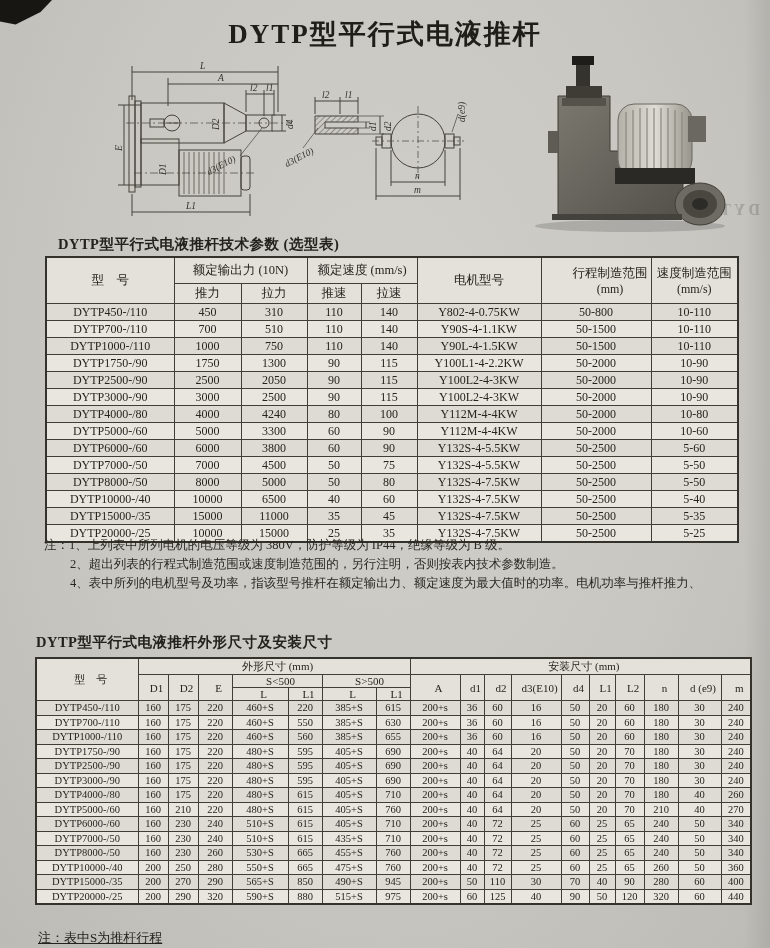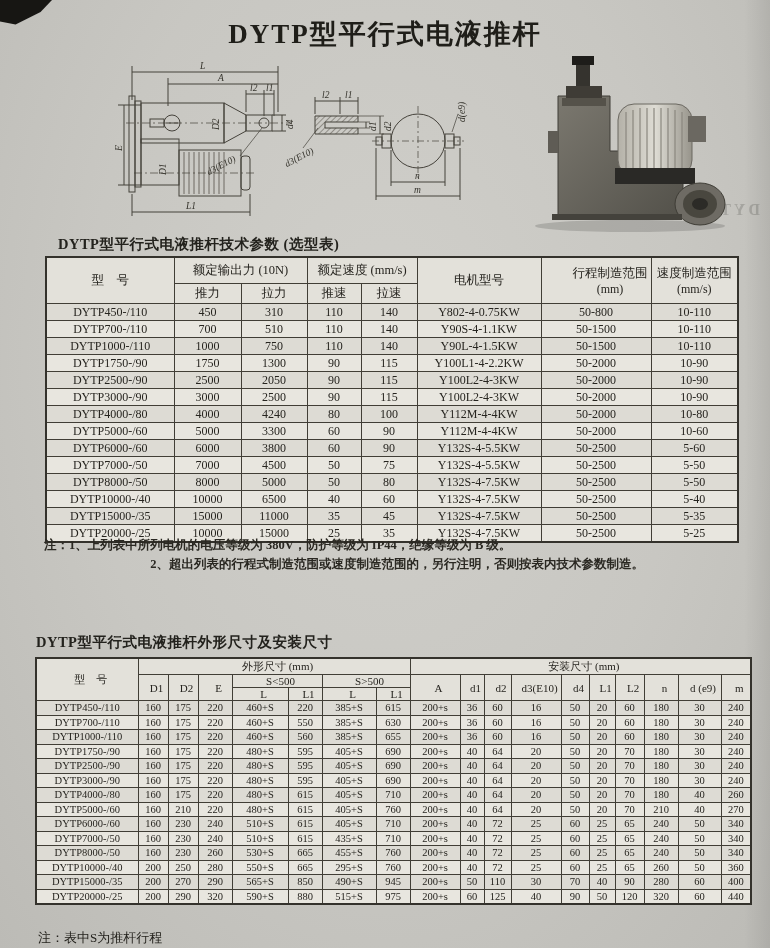--- a/index.html
+++ b/index.html
@@ -28,24 +28,24 @@
   #table1 th{font-size:12.5px;}
   #table1 td{font-size:12px;height:16px;}
   #table1 thead tr:first-child th{height:25px;}
   #table1 thead tr:last-child th{height:19px;}
   #table2{position:absolute;top:657px;left:35px;width:715px;}
   #table2 th{font-size:11px;padding-left:8px;}
   #table2 td{font-size:10.5px;height:13.5px;}
   tbody tr:nth-child(even) td{background:#e8e6df;}
   tbody tr:nth-child(odd) td{background:#dddbd4;}
   .sub{font-size:12px;}
-  .notes{position:absolute;top:536px;left:44px;width:680px;font-size:12.5px;line-height:1.52;color:#2a2822;font-weight:bold;}
-  .notes .ind1{padding-left:26px;text-align:center;}
+  .notes{position:absolute;top:536px;left:44px;width:680px;font-size:12.5px;line-height:1.52;color:#2a2822;}
+  .notes .ind1{padding-left:26px;}
   .notes .ind2{padding-left:52px;}
-  .footer-note{position:absolute;top:929px;left:38px;font-size:13px;color:#25231e;}
+  .footer-note{position:absolute;top:929px;left:38px;font-size:13px;color:#25231e;text-decoration:underline;}
   .dim-label{font-family:"Liberation Serif",serif;font-style:italic;}
 </style>
 </head>
 <body>
 
 <div class="edge-shade"></div>
 <div class="corner-mark"></div>
 
 <div class="title">DYTP型平行式电液推杆</div>
 <div class="bleed">DYTZ型</div>
@@ -381,20 +381,21 @@
         <td>Y132S-4-7.5KW</td>
         <td>50-2500</td>
         <td>5-25</td>
       </tr>
     </tbody>
 </table>
 
 <div class="notes">
   <div>注：1、上列表中所列电机的电压等级为 380V，防护等级为 IP44，绝缘等级为 B 级。</div>
   <div class="ind1">2、超出列表的行程式制造范围或速度制造范围的，另行注明，否则按表内技术参数制造。</div>
+  <div class="ind1">4、表中所列的电机型号及功率，指该型号推杆在额定输出力、额定速度为最大值时的功率。电机功率与推杆推力、</div>
 </div>
 
 <div class="sec-heading" id="sec2">DYTP型平行式电液推杆外形尺寸及安装尺寸</div>
 
 <table id="table2">
   <colgroup>
     <col style="width:102px">
       <col style="width:30px">
       <col style="width:30px">
       <col style="width:34px">
@@ -664,21 +665,21 @@
         <td>50</td>
         <td>340</td>
       </tr>
       <tr>
         <td>DYTP10000-/40</td>
         <td>200</td>
         <td>250</td>
         <td>280</td>
         <td>550+S</td>
         <td>665</td>
-        <td>295+S</td>
+        <td>475+S</td>
         <td>760</td>
         <td>200+s</td>
         <td>40</td>
         <td>72</td>
         <td>25</td>
         <td>60</td>
         <td>25</td>
         <td>65</td>
         <td>260</td>
         <td>50</td>

